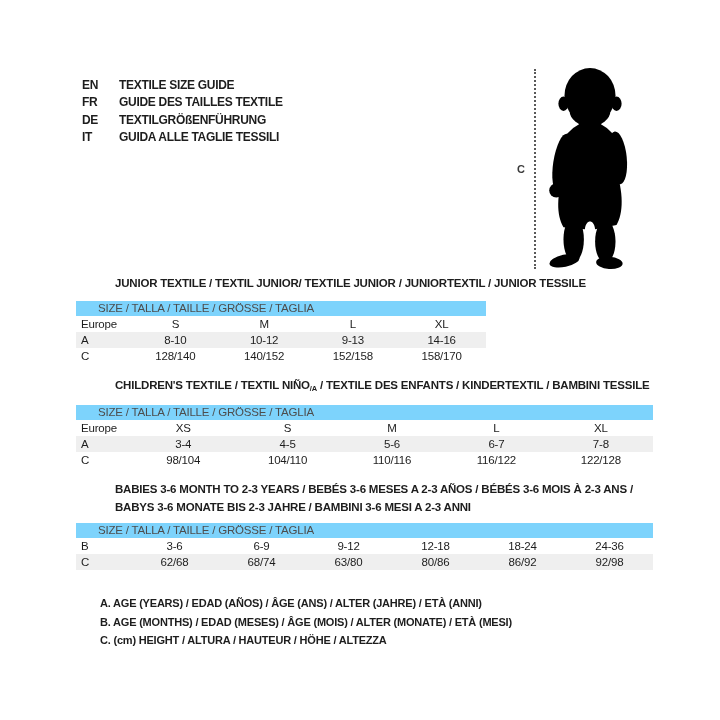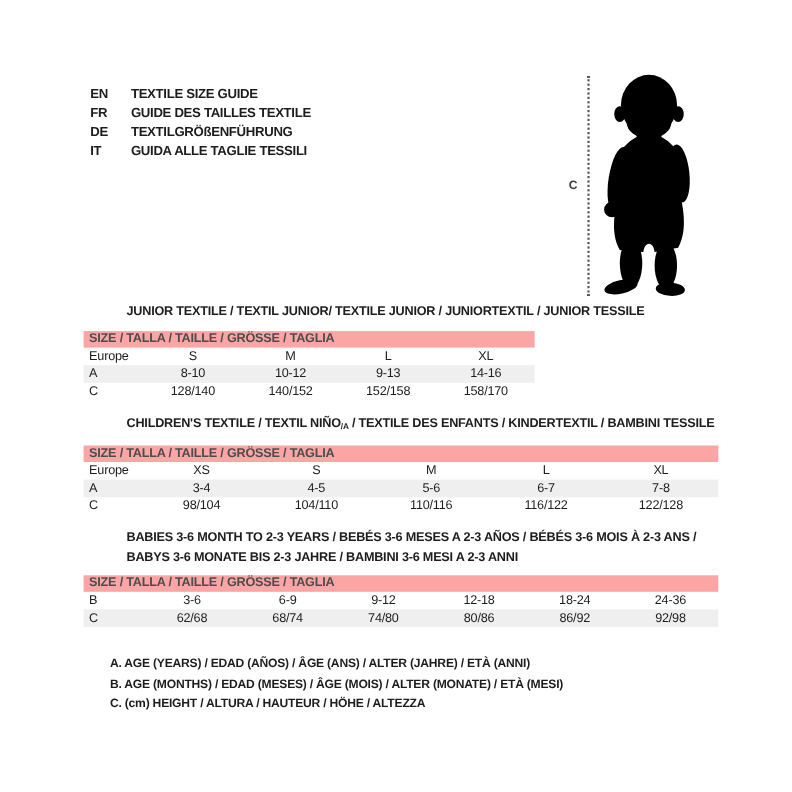--- a/index.html
+++ b/index.html
@@ -38,22 +38,22 @@
   #title-children { top:377px; }
   #title-babies   { top:481px; }
   .sub-seg { font-size:7.5px; position:relative; top:2px; }
 
   
   .size-table { position:absolute; left:76px; }
   #table-junior   { top:301px; width:410px; }
   #table-children { top:405px; width:577px; }
   #table-babies   { top:523px; width:577px; }
   .table-header-bar {
-    background:#fca5a5; color:#4d4d4d; font-weight:700; font-size:11.5px;
-    height:15px; line-height:15px; padding-left:5px; letter-spacing:-0.2px;
+    background:#7dd3fc; color:#4d4d4d; font-weight:400; font-size:11.5px;
+    height:15px; line-height:15px; padding-left:22px; letter-spacing:-0.2px;
   }
   .table-row { display:flex; height:16px; line-height:16px; font-size:11.5px; letter-spacing:-0.2px; }
   .table-row.shaded { background:#efefef; }
   .row-label { width:55px; padding-left:5px; }
   .row-cell  { flex:1; text-align:center; }
 
   
   #footnotes { position:absolute; left:80px; top:594px; }
   .footnote-line {
     font-weight:700; font-size:11px; letter-spacing:-0.2px;
@@ -188,21 +188,21 @@
         <span class="row-cell">6-9</span>
         <span class="row-cell">9-12</span>
         <span class="row-cell">12-18</span>
         <span class="row-cell">18-24</span>
         <span class="row-cell">24-36</span>
       </div>
       <div class="table-row shaded">
         <span class="row-label">C</span>
         <span class="row-cell">62/68</span>
         <span class="row-cell">68/74</span>
-        <span class="row-cell">74/80</span>
+        <span class="row-cell">63/80</span>
         <span class="row-cell">80/86</span>
         <span class="row-cell">86/92</span>
         <span class="row-cell">92/98</span>
       </div>
     </div>
 
   <div id="footnotes">
       <div class="footnote-line">A. AGE (YEARS) / EDAD (AÑOS) / ÂGE (ANS) / ALTER (JAHRE) / ETÀ (ANNI)</div>
       <div class="footnote-line">B. AGE (MONTHS) / EDAD (MESES) / ÂGE (MOIS) / ALTER (MONATE) / ETÀ (MESI)</div>
       <div class="footnote-line">C. (cm) HEIGHT / ALTURA / HAUTEUR / HÖHE / ALTEZZA</div>

